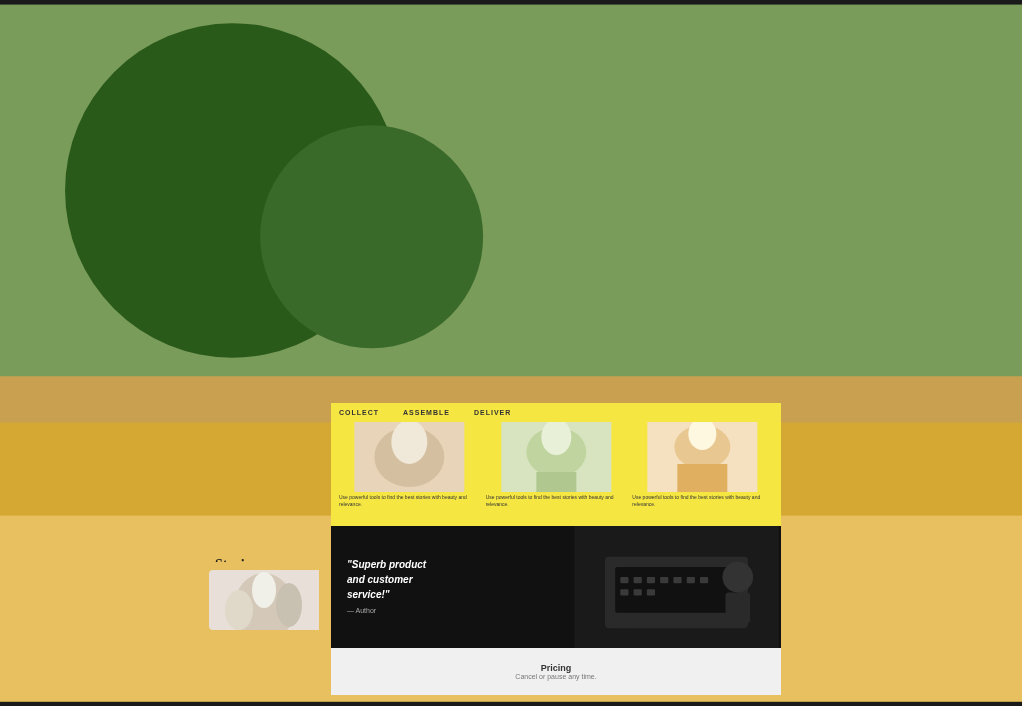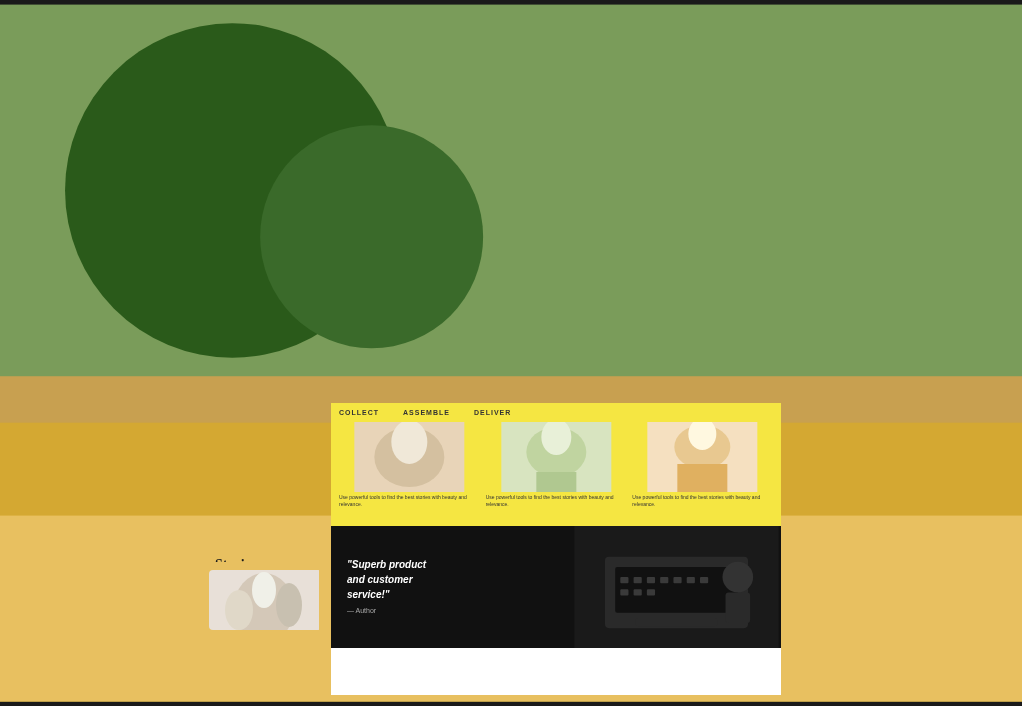--- a/index.html
+++ b/index.html
@@ -916,20 +916,24 @@
               <rect x="58" y="62" width="8" height="6" rx="1" fill="#3a3a3a"></rect>
               <rect x="71" y="62" width="8" height="6" rx="1" fill="#3a3a3a"></rect>
               <rect x="60" y="90" width="80" height="8" rx="2" fill="#2a2a2a"></rect>
 
               <circle cx="160" cy="50" r="15" fill="#333"></circle>
               <rect x="148" y="65" width="24" height="30" rx="3" fill="#2a2a2a"></rect>
             </svg>
           </div>
         </div>
 
+        <div style="background: #f0f0f0; flex: 1; display: flex; align-items: center; justify-content: center; flex-direction: column;">
+          <div style="font-size: 9px; font-weight: 600; color: #333;">Pricing</div>
+          <div style="font-size: 7px; color: #777;">Cancel or pause any time.</div>
+        </div>
       </div>
     </div>
 
     <div class="settings-sidebar">
       <div class="settings-tabs">
         <div class="settings-tab">Page</div>
         <div class="settings-tab active">Block</div>
         <div class="settings-close">✕</div>
       </div>
       <div class="settings-info">

